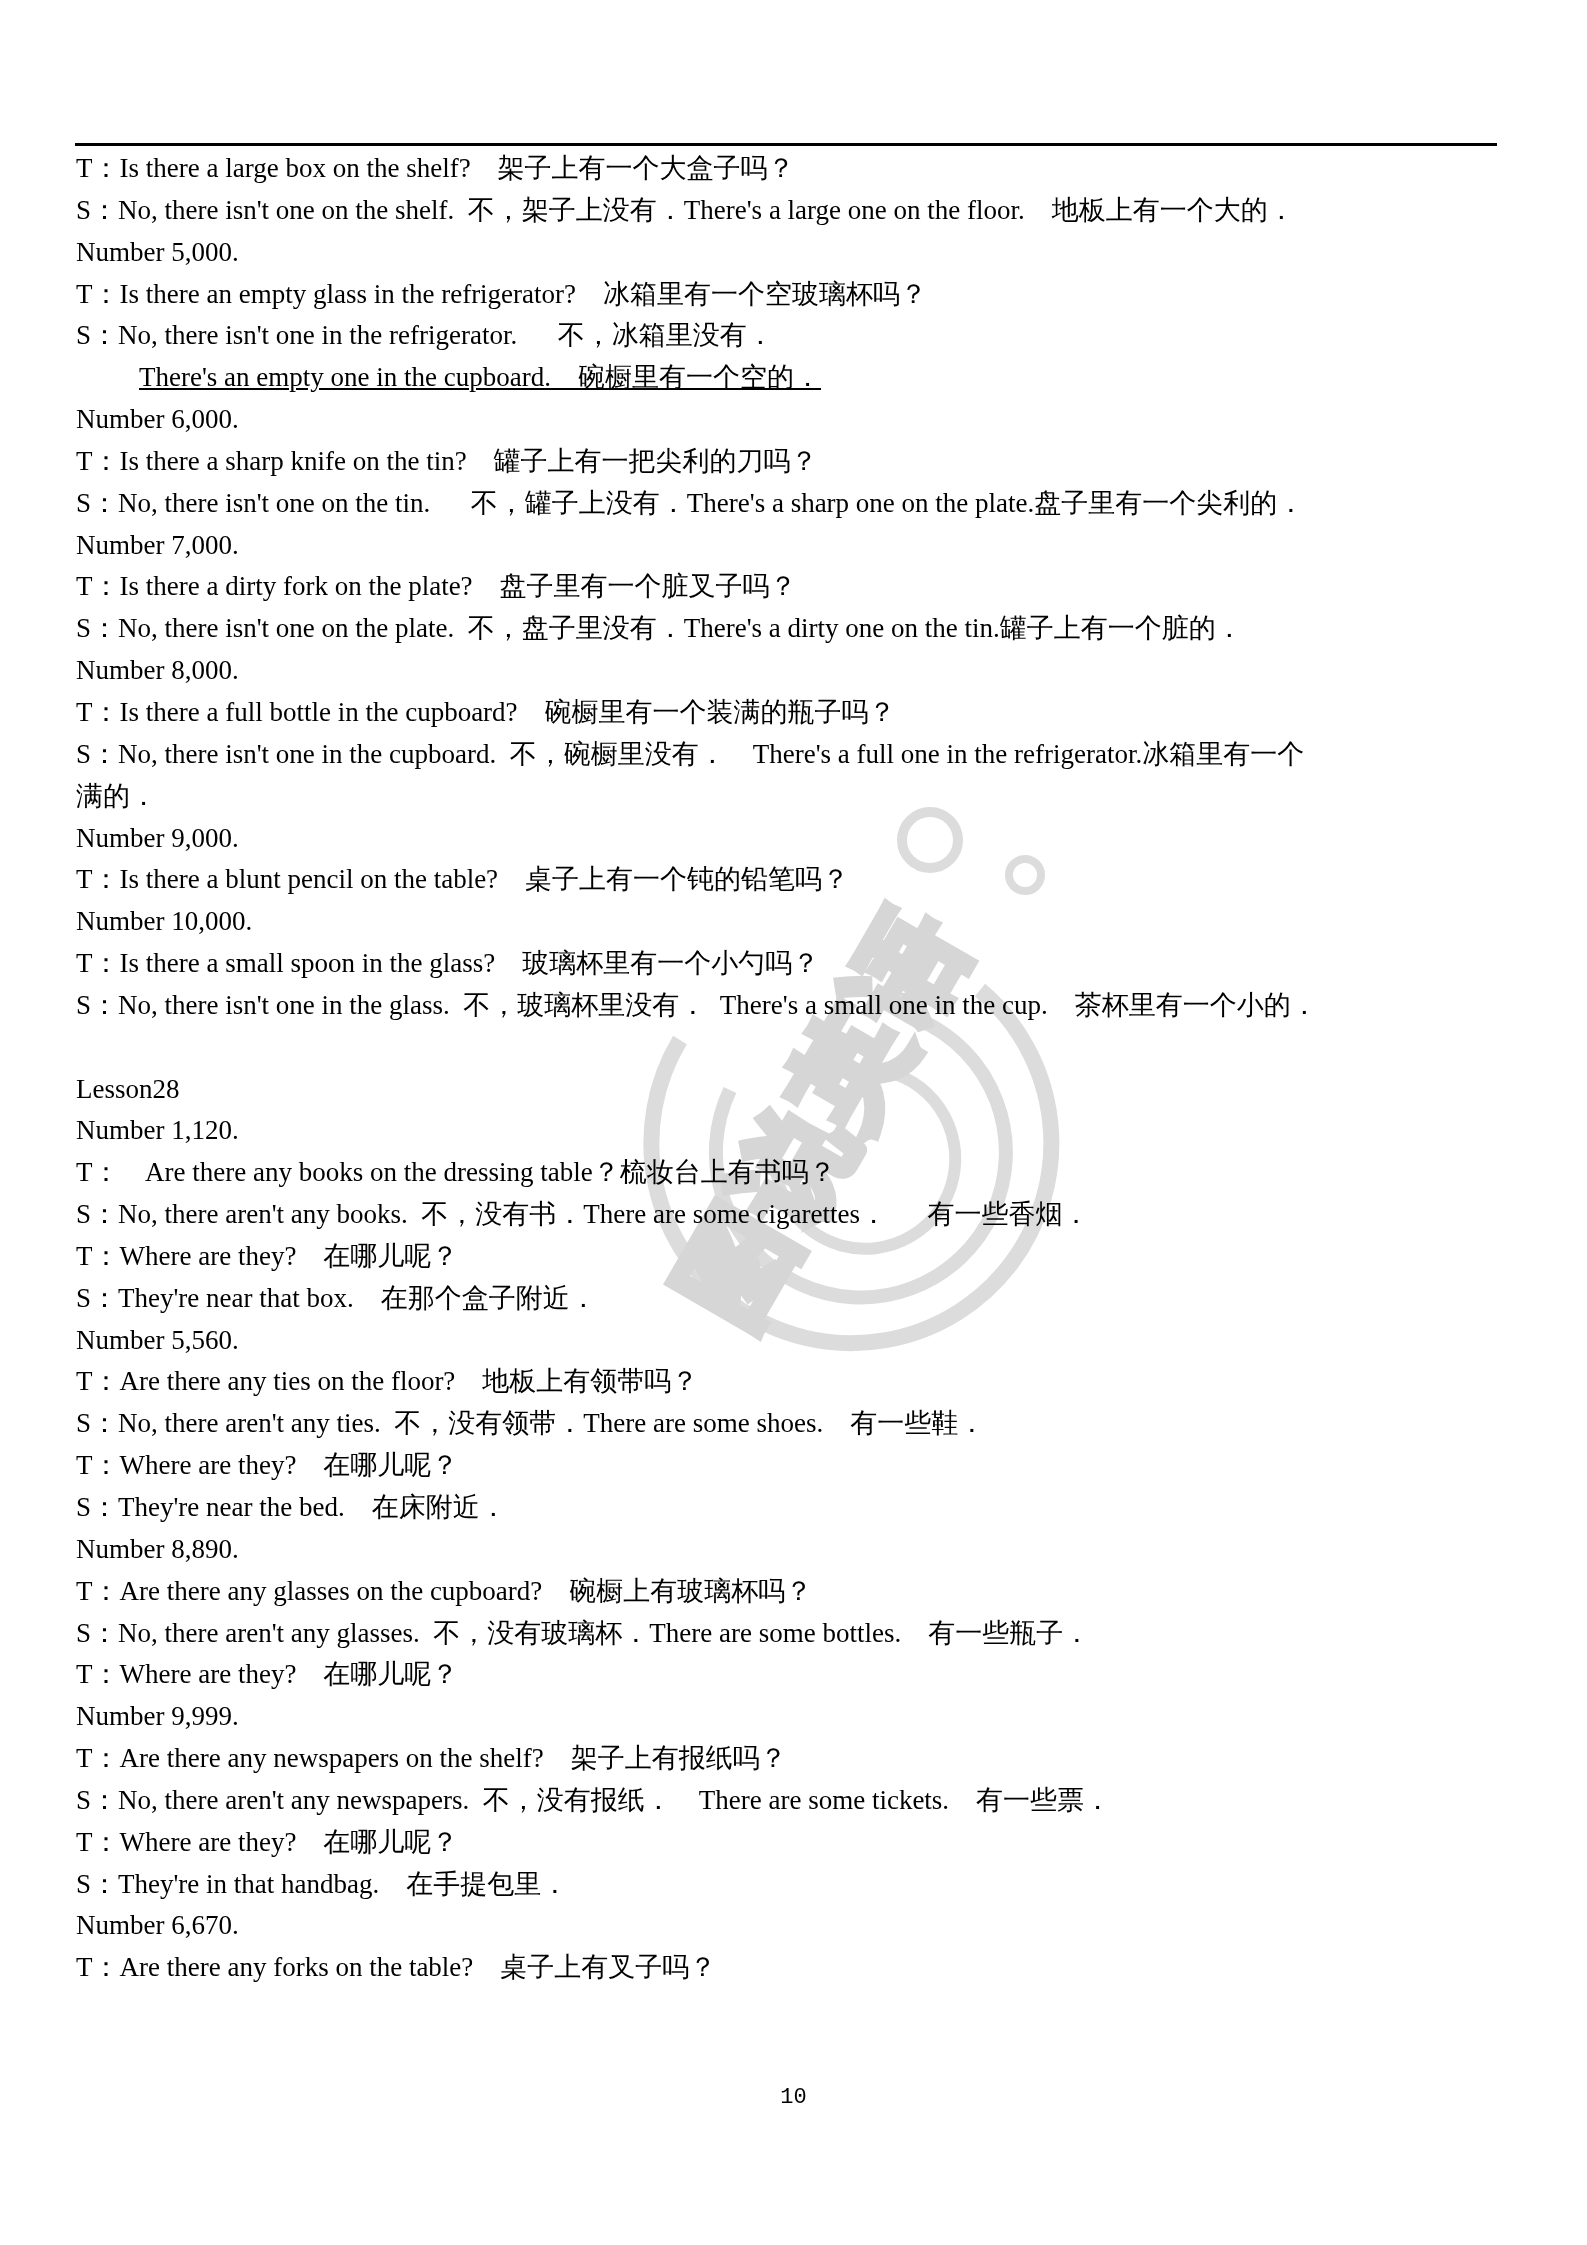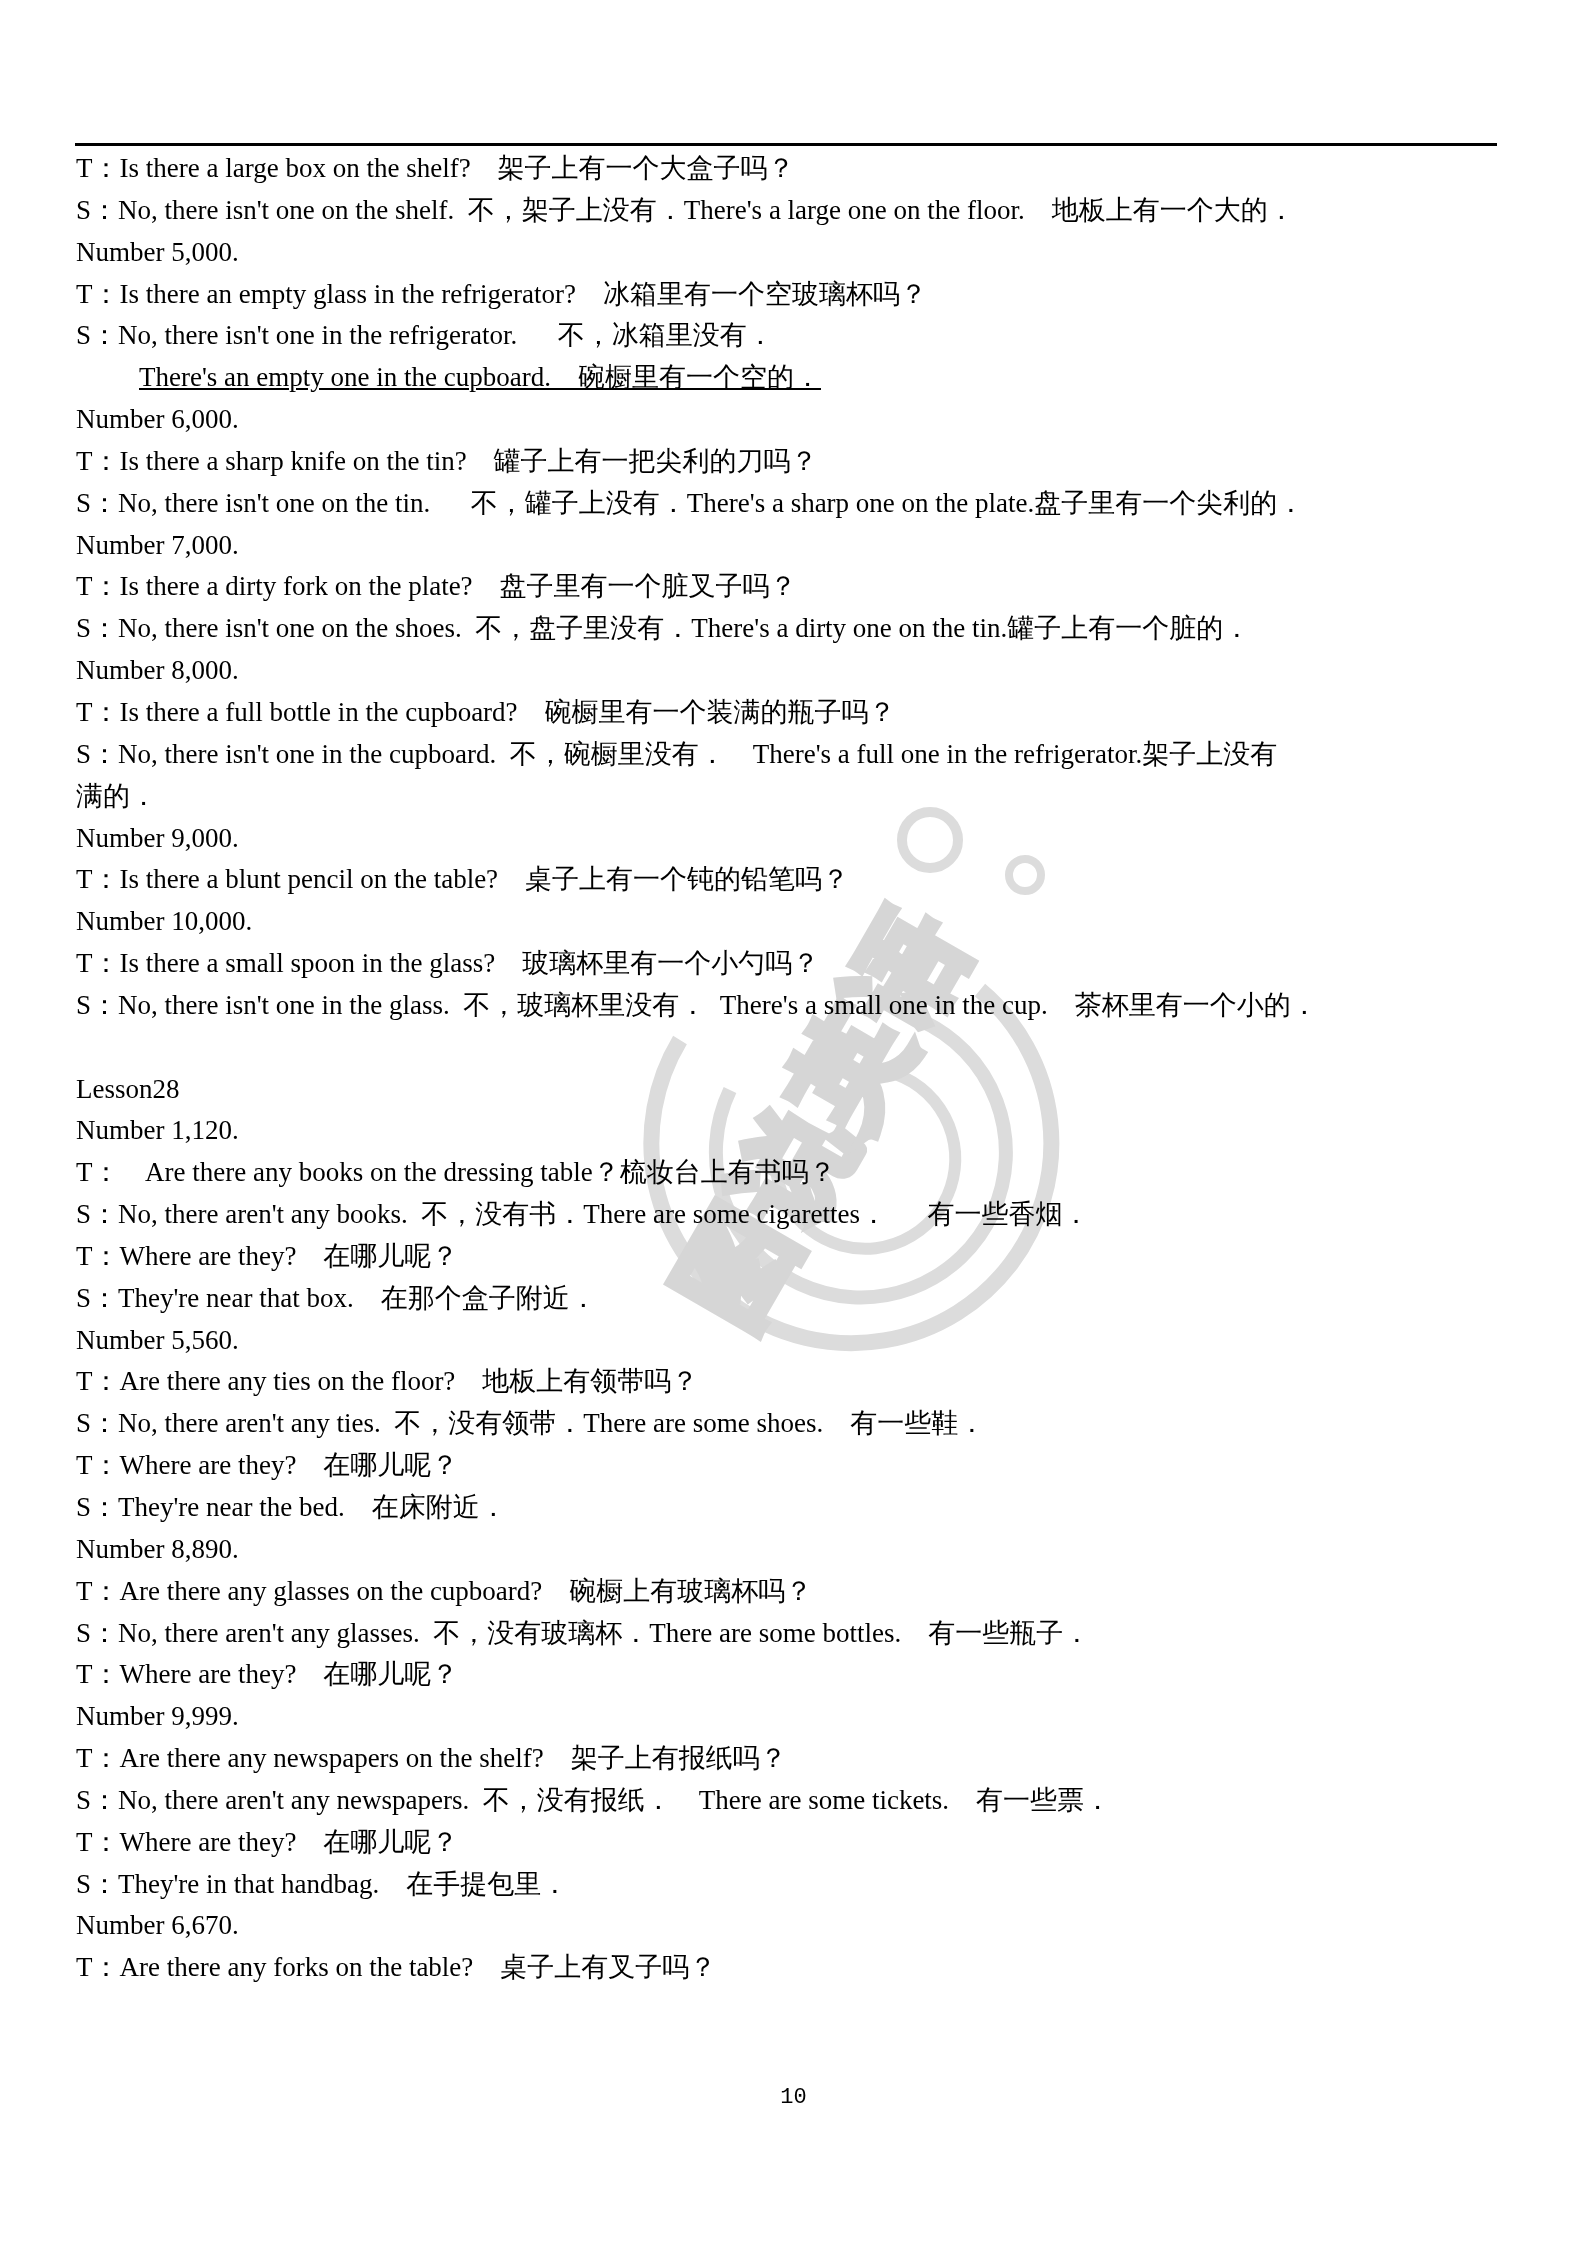--- a/index.html
+++ b/index.html
@@ -42,24 +42,24 @@
       <div class="line">S：No, there isn't one on the shelf.  不，架子上没有．There's a large one on the floor.    地板上有一个大的．</div>
       <div class="line">Number 5,000.</div>
       <div class="line">T：Is there an empty glass in the refrigerator?    冰箱里有一个空玻璃杯吗？</div>
       <div class="line">S：No, there isn't one in the refrigerator.      不，冰箱里没有．</div>
       <div class="line indent">There's an empty one in the cupboard.    碗橱里有一个空的．</div>
       <div class="line">Number 6,000.</div>
       <div class="line">T：Is there a sharp knife on the tin?    罐子上有一把尖利的刀吗？</div>
       <div class="line">S：No, there isn't one on the tin.      不，罐子上没有．There's a sharp one on the plate.盘子里有一个尖利的．</div>
       <div class="line">Number 7,000.</div>
       <div class="line">T：Is there a dirty fork on the plate?    盘子里有一个脏叉子吗？</div>
-      <div class="line">S：No, there isn't one on the shoes.  不，盘子里没有．There's a dirty one on the tin.罐子上有一个脏的．</div>
+      <div class="line">S：No, there isn't one on the plate.  不，盘子里没有．There's a dirty one on the tin.罐子上有一个脏的．</div>
       <div class="line">Number 8,000.</div>
       <div class="line">T：Is there a full bottle in the cupboard?    碗橱里有一个装满的瓶子吗？</div>
-      <div class="line">S：No, there isn't one in the cupboard.  不，碗橱里没有．    There's a full one in the refrigerator.架子上没有</div>
+      <div class="line">S：No, there isn't one in the cupboard.  不，碗橱里没有．    There's a full one in the refrigerator.冰箱里有一个</div>
       <div class="line">满的．</div>
       <div class="line">Number 9,000.</div>
       <div class="line">T：Is there a blunt pencil on the table?    桌子上有一个钝的铅笔吗？</div>
       <div class="line">Number 10,000.</div>
       <div class="line">T：Is there a small spoon in the glass?    玻璃杯里有一个小勺吗？</div>
       <div class="line">S：No, there isn't one in the glass.  不，玻璃杯里没有．  There's a small one in the cup.    茶杯里有一个小的．</div>
       <div class="line blank"></div>
       <div class="line">Lesson28</div>
       <div class="line">Number 1,120.</div>
       <div class="line">T：    Are there any books on the dressing table？梳妆台上有书吗？</div>

